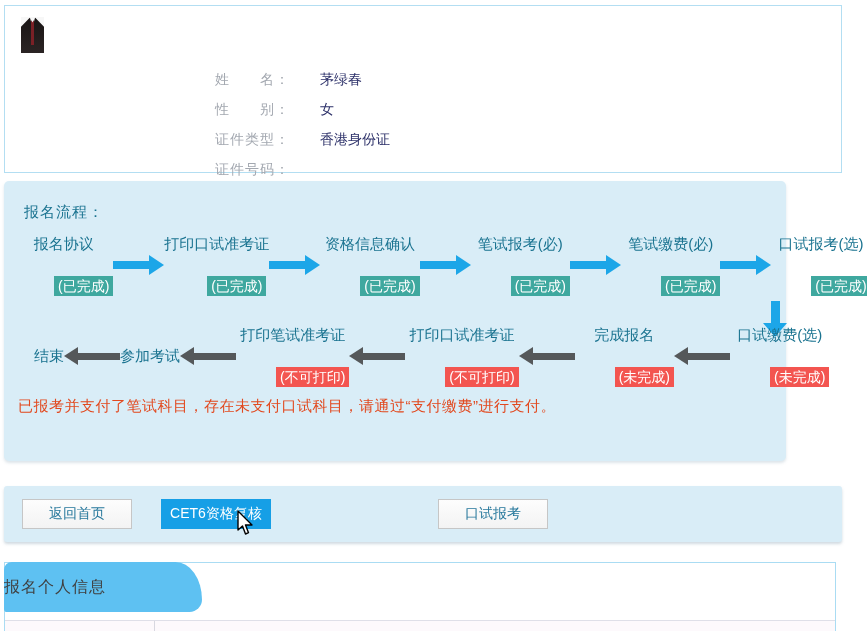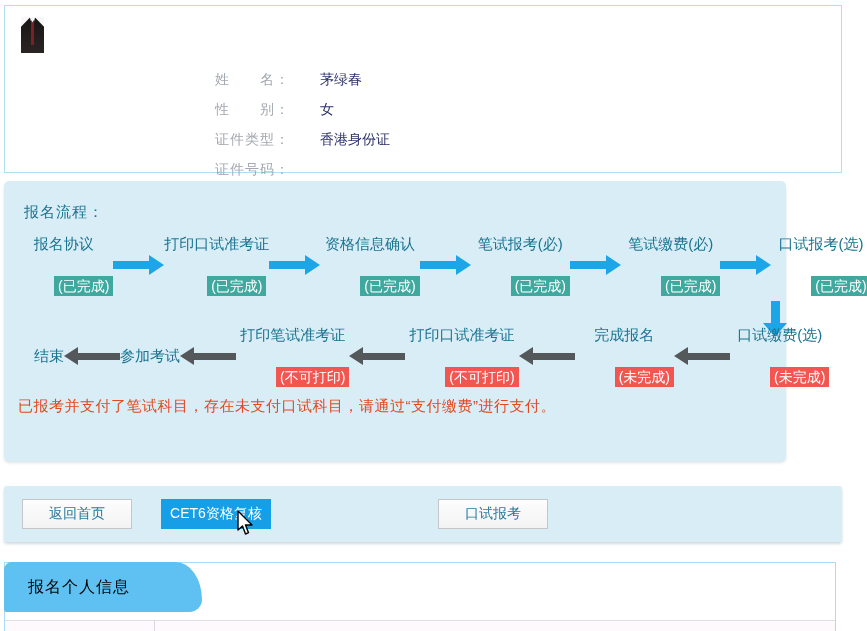--- a/index.html
+++ b/index.html
@@ -82,22 +82,22 @@
   .btn-primary{background:var(--primary);border:1px solid var(--primary);color:#fff;}
   .btn-0{left:18px;}.btn-1{left:157px;}.btn-2{left:296px;}.btn-3{left:434px;}
 
   
   .bottom-box{
     position:absolute;left:4px;top:562px;width:832px;height:160px;
     background:#fff;border:1px solid #aadcf3;
   }
   .tab{
     position:absolute;left:-1px;top:-1px;width:198px;height:50px;
-    background:var(--tab-blue);color:#000000;font-size:16px;letter-spacing:1px;
-    display:flex;align-items:center;padding-left:24px;
+    background:var(--tab-blue);color:#404040;font-size:16px;letter-spacing:1px;
+    display:flex;align-items:center;
     border-radius:10px 34px 16px 4px / 10px 48px 16px 4px;
   }
   .info-table{position:absolute;left:0;right:0;top:57px;border-top:1px solid #dfdfe8;}
   .info-row{display:flex;background:#fdf9fc;height:40px;border-bottom:1px solid #e6e6ee;}
   .cell-label{width:150px;text-align:right;padding:10px 12px 0 0;font-size:14px;color:#9a9aa2;border-right:1px solid #d8d8e0;}
   .cell-value{padding:10px 0 0 10px;font-size:14px;font-weight:bold;color:#333;}
 
   
   .cursor{position:absolute;left:236px;top:510px;pointer-events:none;z-index:99;}
 </style>

